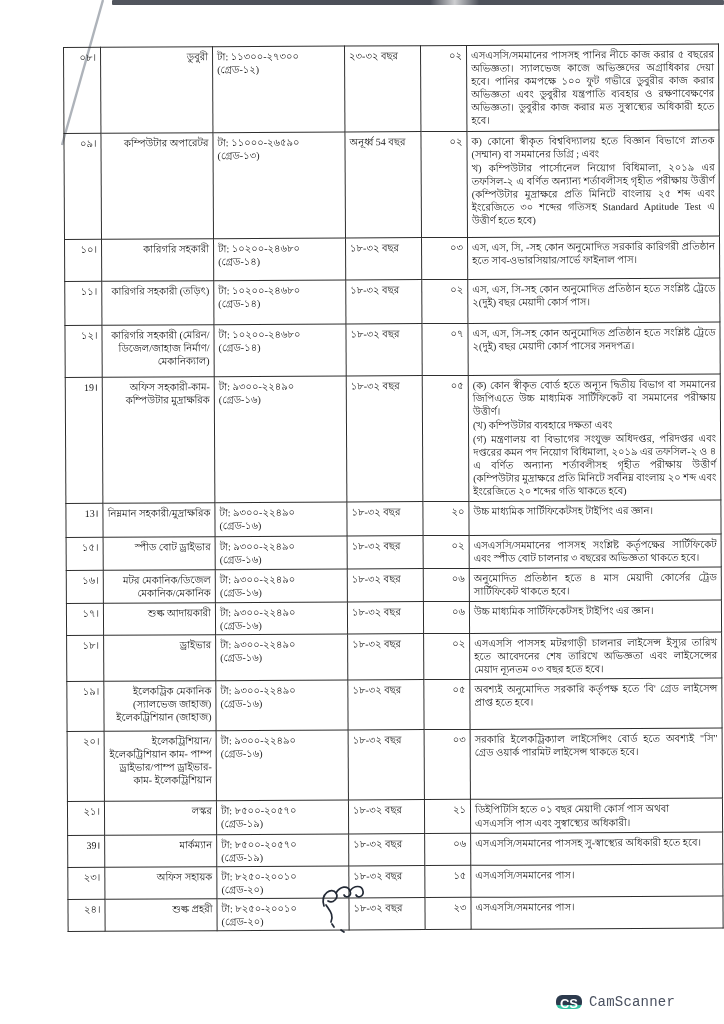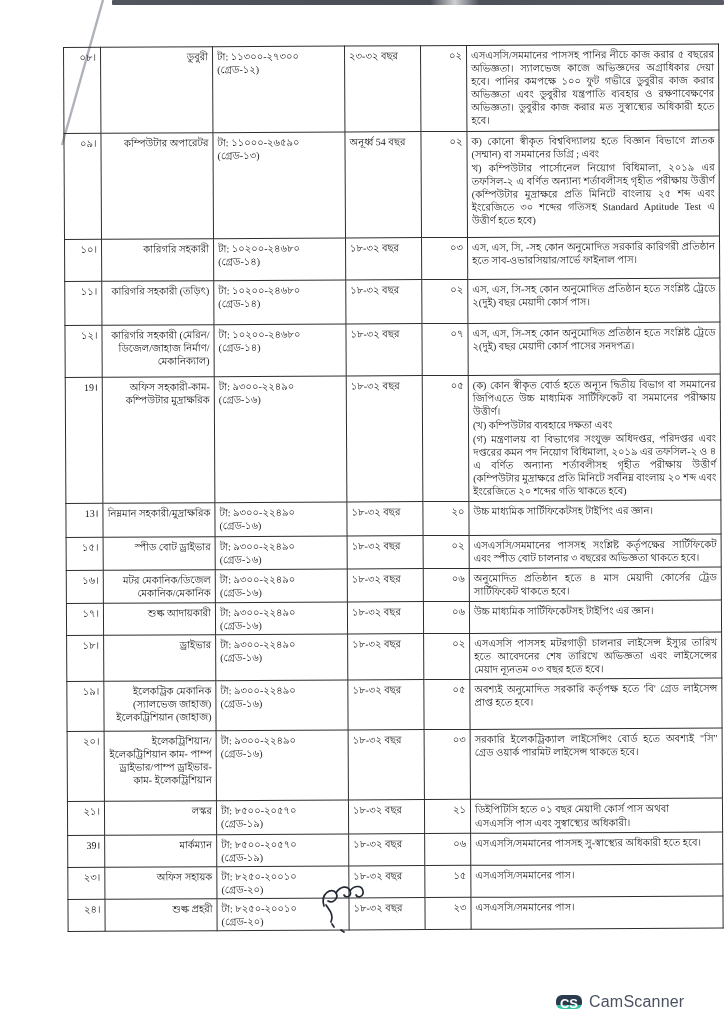--- a/index.html
+++ b/index.html
@@ -51,22 +51,22 @@
     display:flex;align-items:center;gap:7px;
   }
   .cam-logo{
     width:26px;height:14px;border-radius:6px;
     background:linear-gradient(180deg,#2c3a4d 0%,#2c3a4d 68%,#36c3a3 68%,#36c3a3 100%);
     display:flex;align-items:flex-start;justify-content:center;
     font-family:"Liberation Sans",sans-serif;
     color:#ffffff;font-weight:bold;font-size:13px;line-height:17px;
   }
   .cam-text{
-    font-family:Liberation Sans, sans-serif;
-    font-size:16px;color:#4a5160;letter-spacing:.2px;
+    font-family:Liberation Mono, monospace;
+    font-size:14px;color:#4a5160;letter-spacing:.2px;
   }
 </style>
 </head>
 <body>
 
 <div class="page">
 
   <div class="top-band"></div>
 
   <svg class="crease" width="130" height="160">

